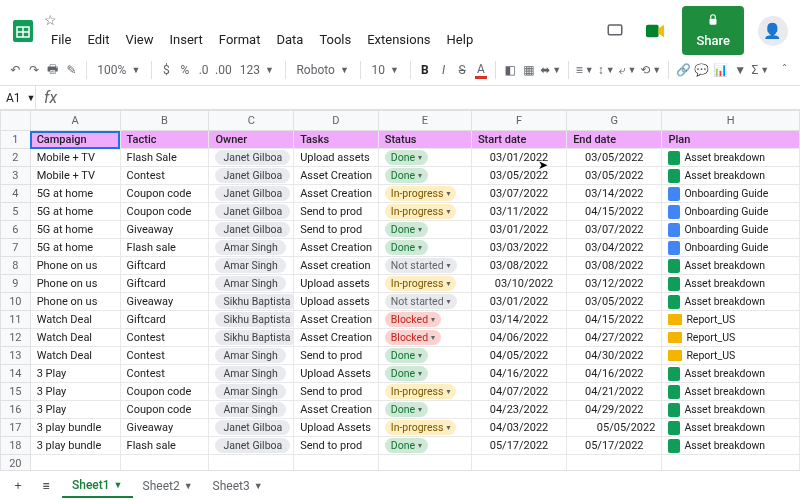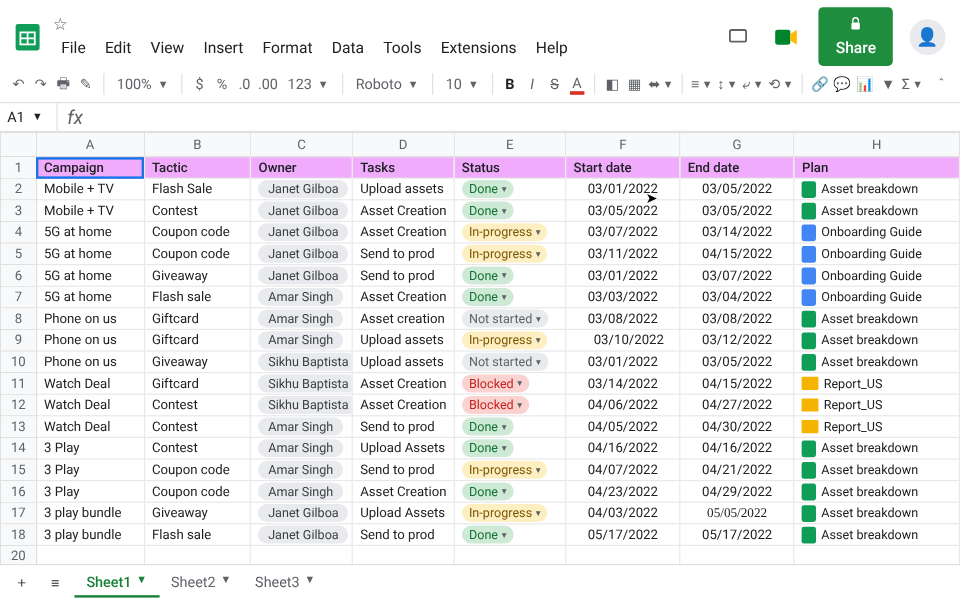--- a/index.html
+++ b/index.html
@@ -24,21 +24,21 @@
   
   .toolbar { display: flex; align-items: center; padding: 4px 8px; gap: 4px; border-bottom: 1px solid #e0e0e0; font-size: 12px; color: #5f6368; }
   .tb-btn { width: 24px; height: 22px; display: flex; align-items: center; justify-content: center; cursor: pointer; border-radius: 2px; }
   .tb-sep { width: 1px; height: 18px; background: #e0e0e0; margin: 0 3px; }
   .tb-text { padding: 0 4px; cursor: pointer; display: flex; align-items: center; gap: 3px; }
   .dd-arrow { font-size: 9px; margin-left: 2px; }
   .tb-bold { font-weight: bold; color: #202124; }
 
   
   .formula-bar { display: flex; align-items: center; border-bottom: 1px solid #e0e0e0; height: 24px; }
-  .name-box { width: 48px; padding: 0 6px; border-right: 1px solid #e0e0e0; font-size: 12px; display: flex; align-items: center; gap: 4px; height: 100%; }
+  .name-box { width: 36px; padding: 0 6px; border-right: 1px solid #e0e0e0; font-size: 12px; display: flex; align-items: center; gap: 4px; height: 100%; }
   .fx-label { padding: 0 8px; color: #5f6368; font-style: italic; font-size: 16px; }
   .formula-input { flex: 1; border: none; outline: none; font-size: 12px; padding: 0 4px; }
 
   
   .grid-wrap { flex: 1; overflow: auto; position: relative; }
   table { border-collapse: collapse; table-layout: fixed; width: 100%; }
   .col-head th { background: #f8f9fa; border: 1px solid #e0e0e0; height: 20px; font-size: 11px; font-weight: normal; color: #5f6368; text-align: center; position: sticky; top: 0; z-index: 2; }
   .row-head { background: #f8f9fa; border: 1px solid #e0e0e0; width: 28px; font-size: 11px; color: #5f6368; text-align: center; font-weight: normal; position: sticky; left: 0; }
   td { border: 1px solid #e8e8e8; height: 18px; font-size: 11px; padding: 0 6px; white-space: nowrap; overflow: hidden; text-overflow: clip; vertical-align: middle; }
   .header-row td { background: #f0abfc; font-weight: 500; color: #202124; }
@@ -52,21 +52,21 @@
   .status-blocked { background: #fad2cf; color: #c5221f; }
   .file-link { display: flex; align-items: center; gap: 4px; font-size: 10.5px; }
   .file-ico { width: 12px; height: 14px; border-radius: 2px; display: inline-block; }
   .file-sheet { background: #0f9d58; }
   .file-doc   { background: #4285f4; }
   .file-folder{ background: #f4b400; width: 14px; height: 11px; border-radius: 1px; }
   .cursor-arrow { position:absolute; font-size:12px; color:#000; pointer-events:none; }
 
   
   .tabbar { display: flex; align-items: center; border-top: 1px solid #e0e0e0; height: 30px; padding: 0 6px; gap: 4px; font-size: 12px; }
-  .tab { padding: 4px 10px; display: flex; gap: 4px; color: #5f6368; cursor: pointer; }
+  .tab { padding: 4px 10px; display: flex; align-items: center; gap: 4px; color: #5f6368; cursor: pointer; }
   .tab.active { color: #188038; font-weight: 500; border-bottom: 2px solid #188038; }
   .tab .dd { font-size: 9px; }
 
   svg { display: block; }
 </style>
 </head>
 <body>
 
 <div class="app">
 
@@ -509,21 +509,21 @@
             <th class="row-head">17</th>
             <td>3 play bundle</td>
             <td>Giveaway</td>
             <td><span class="chip">Janet Gilboa</span></td>
             <td>Upload Assets</td>
             <td><span class="pill status-inprogress">
                 <span>In-progress</span>
                 <span class="dd">▾</span>
               </span></td>
             <td style="text-align: center;">04/03/2022</td>
-            <td style="text-align: center; font-family: Liberation Serif, serif;">05/05/2022</td>
+            <td style="text-align: right;">05/05/2022</td>
             <td>
               <span class="file-link">
                 <span class="file-ico file-sheet"></span>
                 <span>Asset breakdown</span>
               </span>
             </td>
           </tr>
           <tr>
             <th class="row-head">18</th>
             <td>3 play bundle</td>

